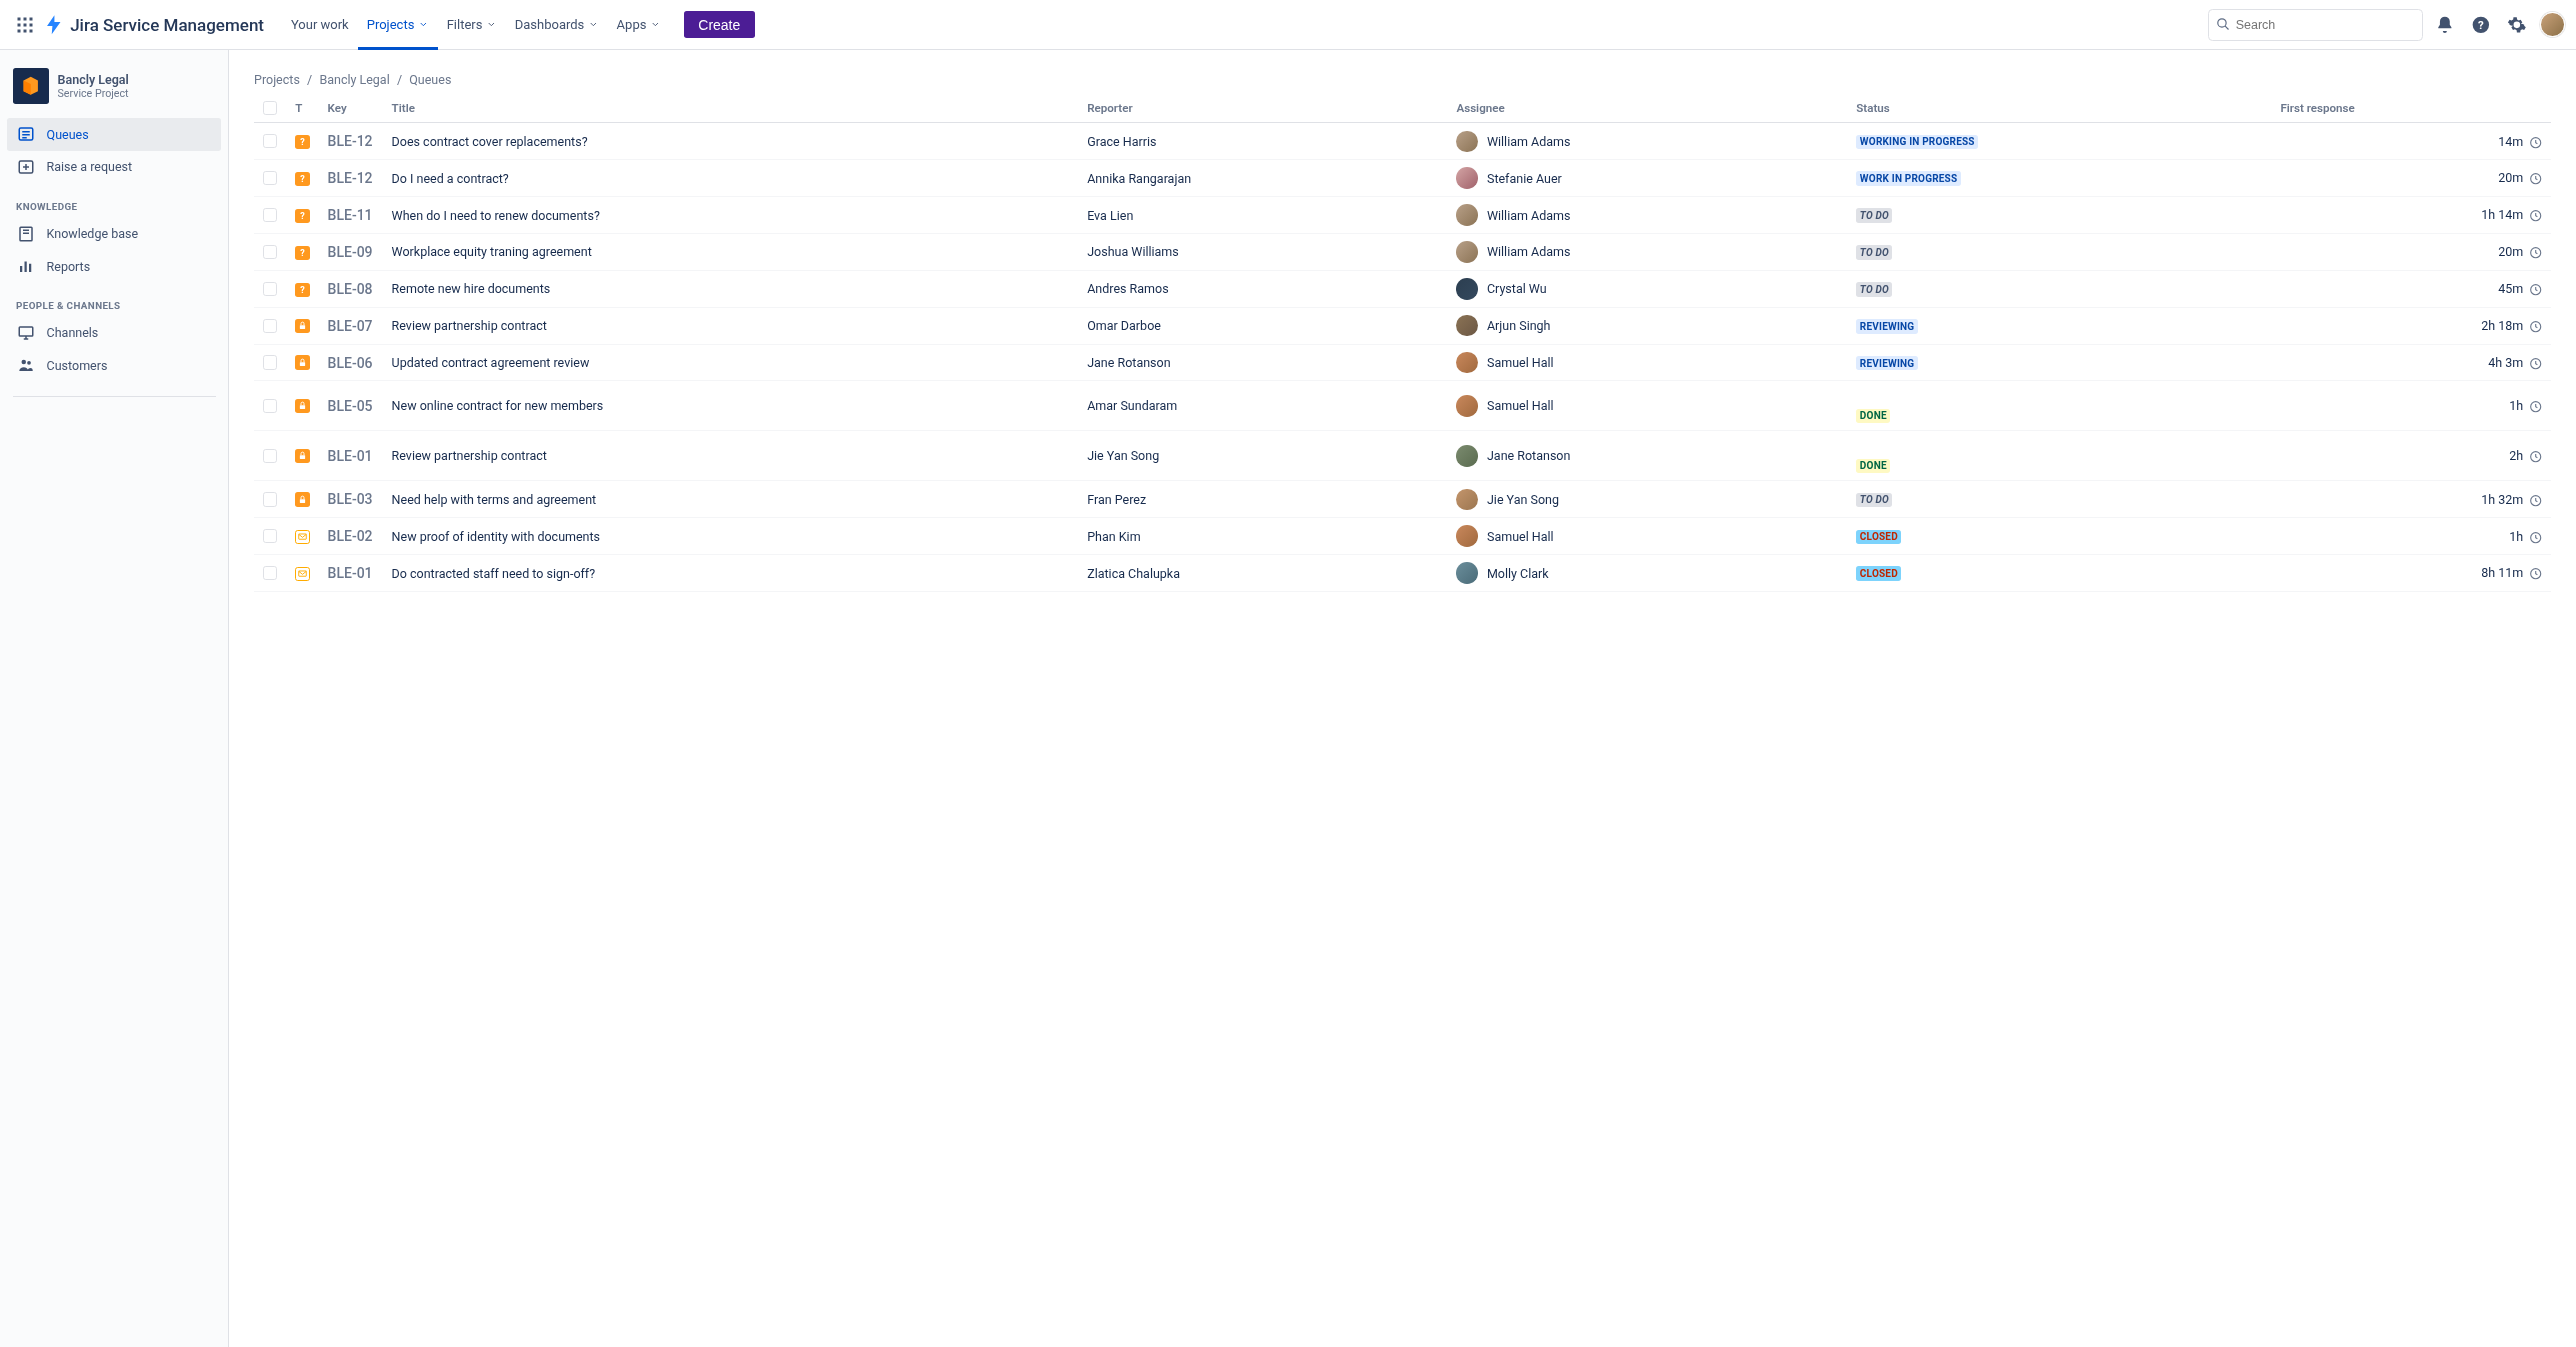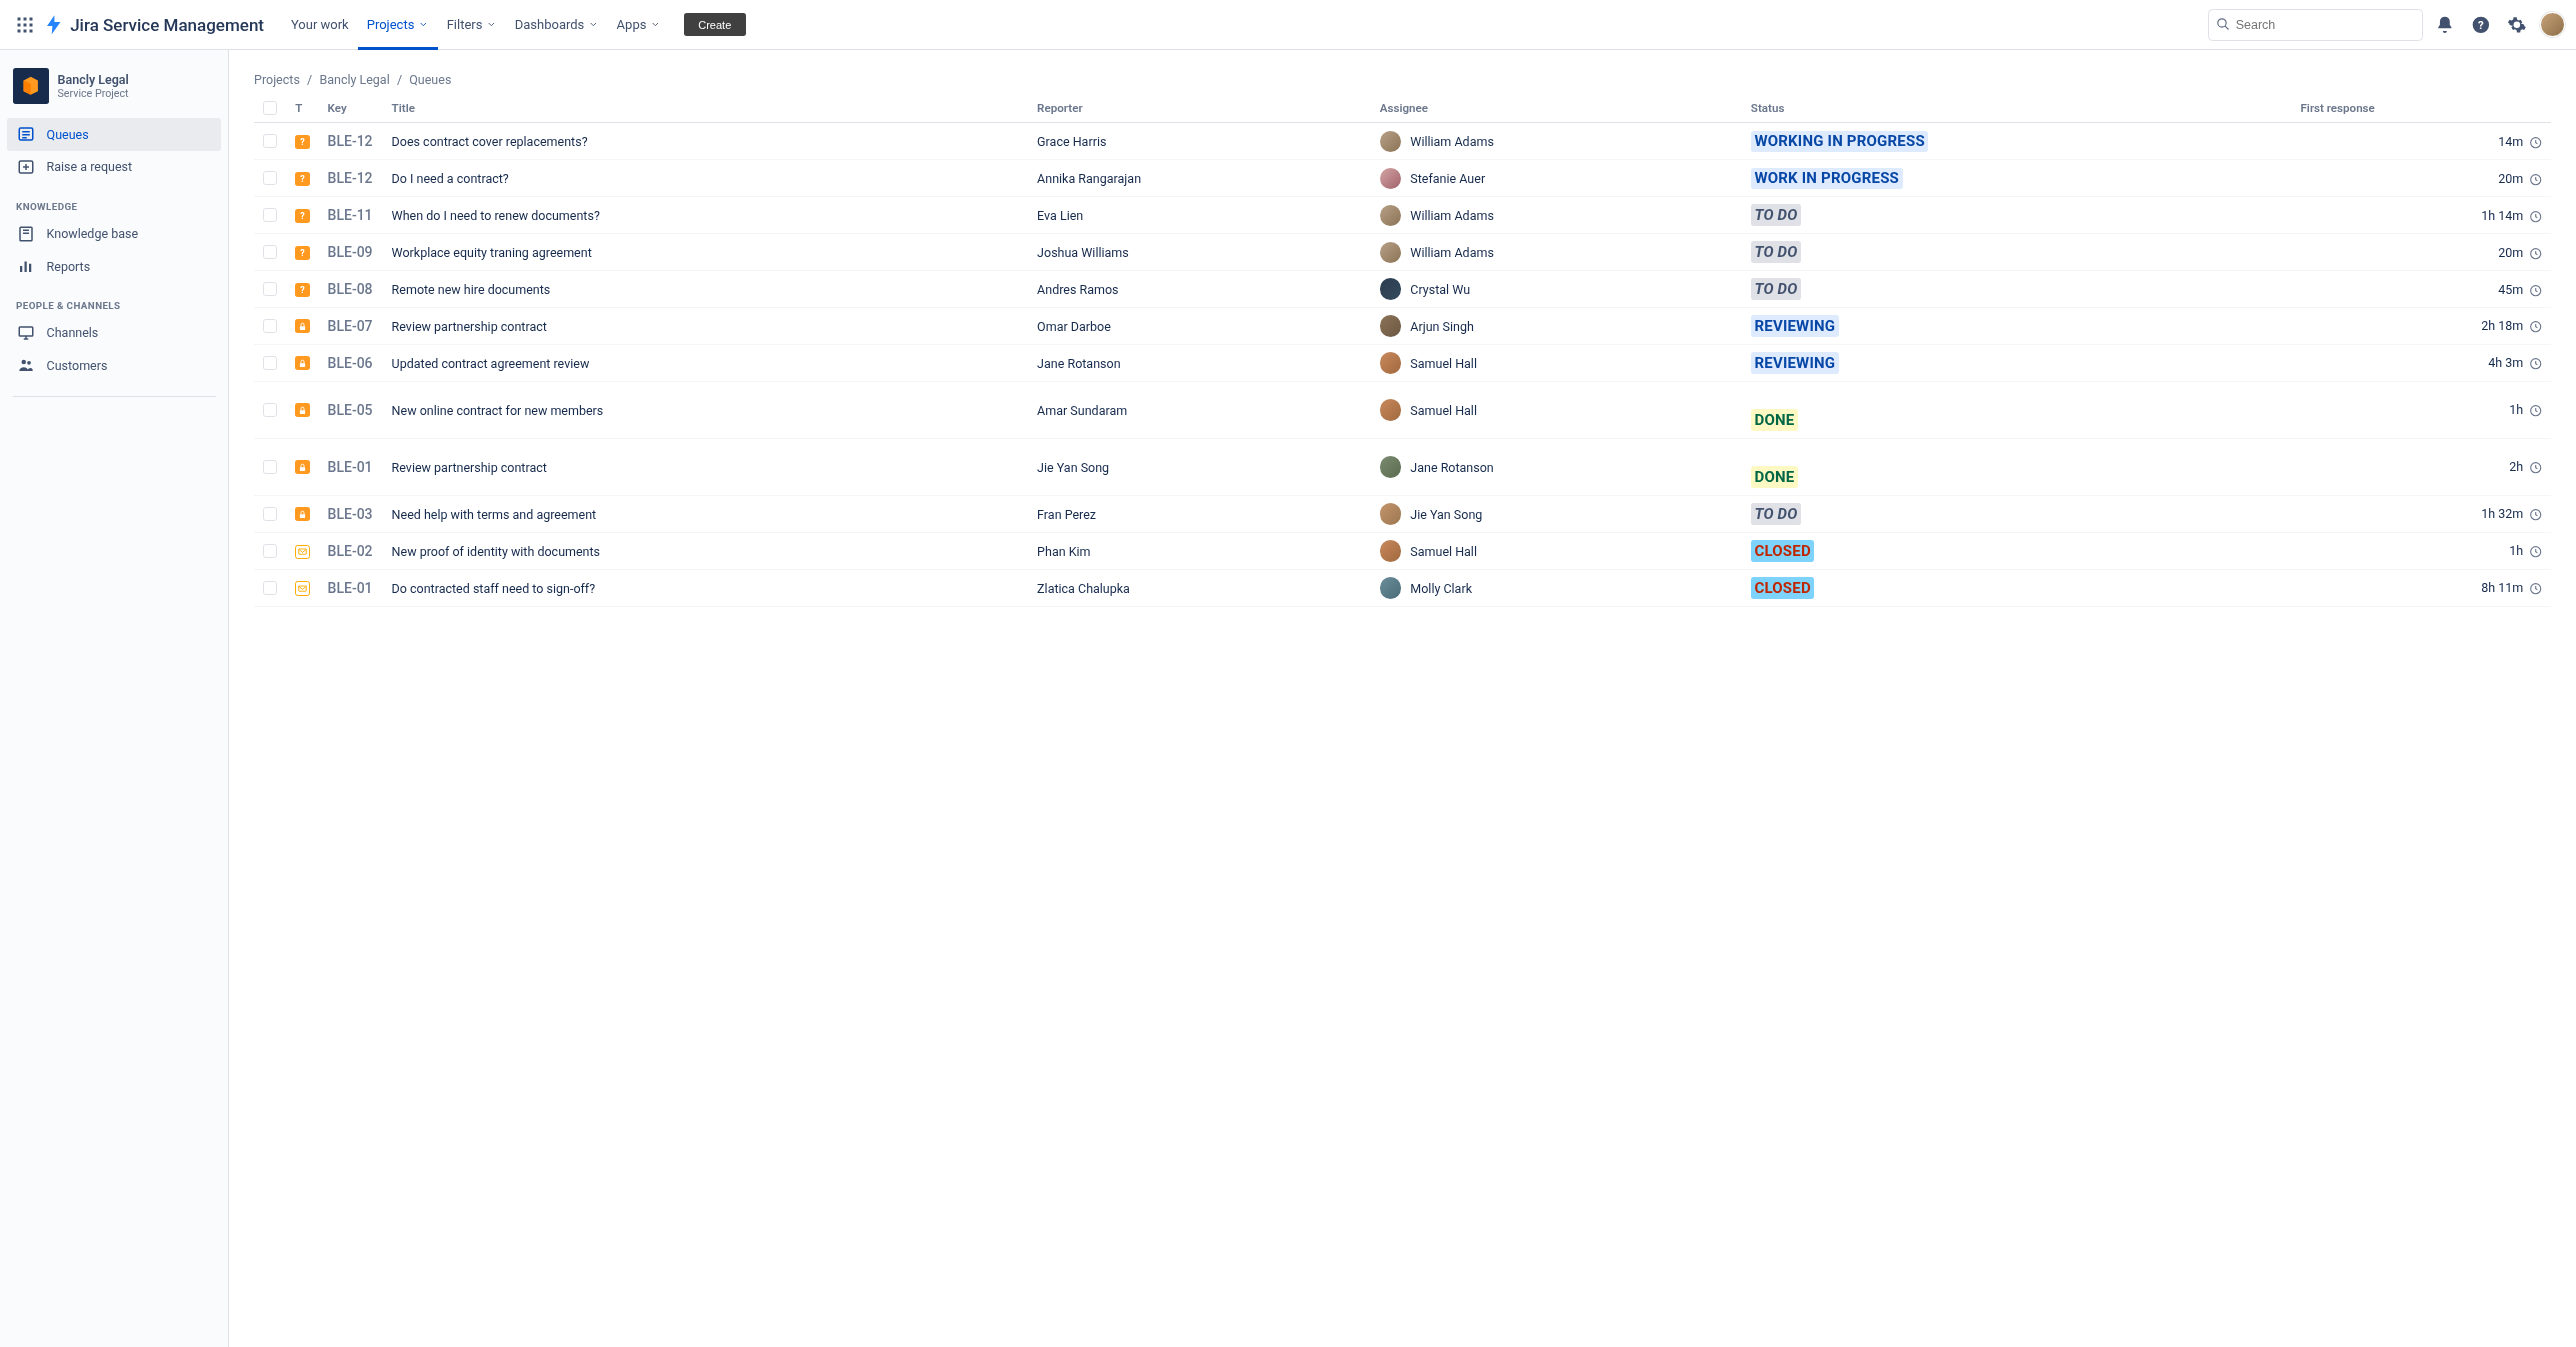--- a/index.html
+++ b/index.html
@@ -5,21 +5,21 @@
 * { margin: 0; padding: 0; box-sizing: border-box; }
 body { font-family: -apple-system, BlinkMacSystemFont, "Segoe UI", Roboto, sans-serif; font-size: 12.5px; color: #172B4D; background: #fff; }
 .topnav { display: flex; align-items: center; height: 50px; padding: 0 10.7px; border-bottom: 0.9px solid #DFE1E6; gap: 3.6px; }
 .app-switcher { width: 29px; height: 29px; display: flex; align-items: center; justify-content: center; cursor: pointer; border-radius: 2.7px; }
 .app-logo { display: flex; align-items: center; gap: 5.4px; font-size: 17px; font-weight: 500; color: #253858; margin-right: 14.3px; cursor: pointer; }
 .logo-mark { width: 21.5px; height: 21.5px; }
 .topnav-item { padding: 5.4px 9px; color: #42526E; cursor: pointer; display: flex; align-items: center; gap: 3.6px; font-size: 13px; border-radius: 2.7px; position: relative; }
 .topnav-item.active::after { content: ""; position: absolute; bottom: -12.5px; left: 0; right: 0; height: 2.7px; background: #0052CC; }
 .topnav-item.active { color: #0052CC; }
 .chev { width: 10.7px; height: 10.7px; }
-.create-btn { background: #404040; color: #fff; border: none; padding: 5.4px 14.3px; font-size: 11px; font-weight: 500; border-radius: 2.7px; cursor: pointer; margin-left: 10.7px; }
+.create-btn { background: #4c1d95; color: #fff; border: none; padding: 5.4px 14.3px; font-size: 14px; font-weight: 500; border-radius: 2.7px; cursor: pointer; margin-left: 10.7px; }
 .spacer { flex: 1; }
 .search { display: flex; align-items: center; border: 1.8px solid #DFE1E6; border-radius: 4.5px; width: 215px; height: 32px; padding: 0 7.2px; gap: 5.4px; }
 .search input { border: none; outline: none; flex: 1; font-size: 12.5px; color: #5E6C84; }
 .toprt-icon { width: 29px; height: 29px; display: flex; align-items: center; justify-content: center; cursor: pointer; margin-left: 3.6px; border-radius: 50%; }
 .avatar-sm { width: 25px; height: 25px; border-radius: 50%; background: linear-gradient(135deg,#C9A27A,#8B6F47); cursor: pointer; margin-left: 5.4px; border: 1.8px solid #fff; box-shadow: 0 0 0 0.9px rgba(0,0,0,0.1); }
 .layout { display: flex; height: calc(100vh - 50px); }
 .sidebar { width: 229px; border-right: 0.9px solid #DFE1E6; background: #FAFBFC; padding-top: 18px; }
 .project-header { display: flex; align-items: center; gap: 9px; padding: 0 12.5px 14.3px; }
 .project-icon { width: 36px; height: 36px; border-radius: 2.7px; background: #172B4D; display: flex; align-items: center; justify-content: center; }
 .project-info .name { font-size: 12.5px; font-weight: 600; color: #42526E; }
@@ -38,21 +38,21 @@
 thead th.right { text-align: left; }
 tbody td { padding: 7.2px 9px; border-bottom: 0.9px solid #F4F5F7; font-size: 12.5px; color: #172B4D; vertical-align: middle; }
 .chk { width: 14.3px; height: 14.3px; border: 1.8px solid #DFE1E6; border-radius: 2.7px; cursor: pointer; }
 .type-ic { width: 14.3px; height: 14.3px; border-radius: 2.7px; display: inline-flex; align-items: center; justify-content: center; color: #fff; font-size: 9px; font-weight: 700; }
 .type-question { background: #FF991F; }
 .type-lock { background: #FF991F; }
 .key { color: #6B778C; font-size: 14px; font-weight: 500; }
 .title-col { color: #172B4D; }
 .assignee-cell { display: flex; align-items: center; gap: 9px; }
 .av { width: 21.5px; height: 21.5px; border-radius: 50%; flex-shrink: 0; }
-.lozenge { display: inline-block; font-size: 15px; font-weight: 700; padding: 1.8px 3.6px; border-radius: 2.7px; letter-spacing: 0.2px; }
+.lozenge { display: inline-block; font-size: 10px; font-weight: 700; padding: 1.8px 3.6px; border-radius: 2.7px; letter-spacing: 0.2px; }
 .loz-wip { background: #DEEBFF; color: #0747A6; }
 .loz-todo { background: #DFE1E6; color: #42526E; font-style: italic; }
 .loz-reviewing { background: #DEEBFF; color: #0747A6; }
 .loz-done { background: #fef9c3; color: #006644; margin-top: 20px; }
 .loz-closed { background: #7dd3fc; color: #BF2600; }
 .fr-cell { text-align: right; white-space: nowrap; color: #172B4D; }
 .clock { display: inline-flex; vertical-align: middle; margin-left: 5.4px; color: #6B778C; }
 .av-c1 { background: linear-gradient(135deg,#B8A088,#8B7355); }
 .av-c2 { background: linear-gradient(135deg,#D4A5A5,#A0616A); }
 .av-c3 { background: linear-gradient(135deg,#2C3E50,#34495E); }

